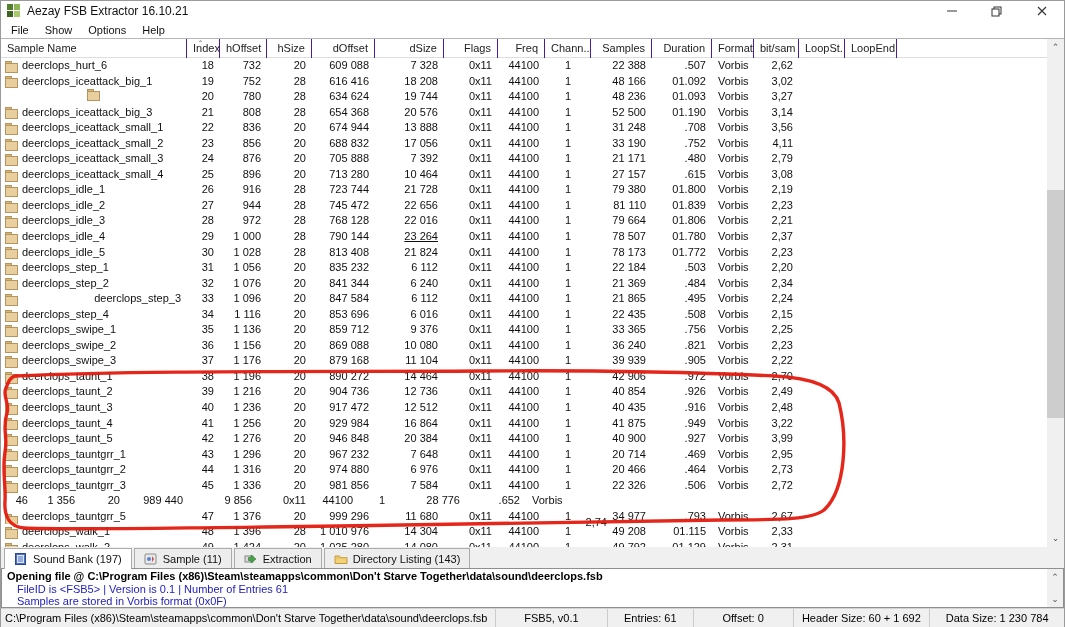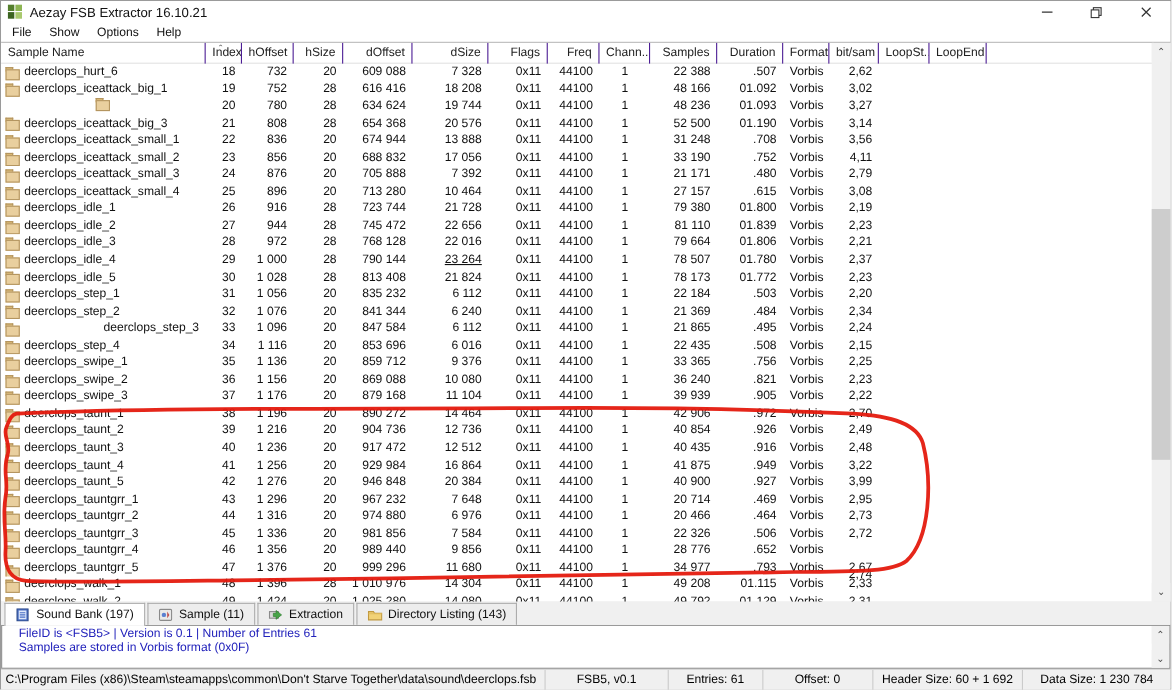--- a/index.html
+++ b/index.html
@@ -678,24 +678,20 @@
           <div class="cell right" style="width: 47px;">44100</div>
           <div class="cell center" style="width: 46px;">1</div>
           <div class="cell right" style="width: 61px;">22 326</div>
           <div class="cell right" style="width: 60px;">.506</div>
           <div class="cell left" style="width: 42px;">Vorbis</div>
           <div class="cell right" style="width: 45px;">2,72</div>
           <div class="cell left" style="width: 46px;"></div>
           <div class="cell left" style="width: 52px;"></div>
         </div>
         <div class="lv-row">
-          <div class="cell left name-cell" style="width: 186px;">
-            <span class="folder-glyph"></span>
-            <span>deerclops_tauntgrr_4</span>
-          </div>
           <div class="cell right" style="width: 33px;">46</div>
           <div class="cell right" style="width: 47px;">1 356</div>
           <div class="cell right" style="width: 45px;">20</div>
           <div class="cell right" style="width: 63px;">989 440</div>
           <div class="cell right" style="width: 69px;">9 856</div>
           <div class="cell right" style="width: 54px;">0x11</div>
           <div class="cell right" style="width: 47px;">44100</div>
           <div class="cell center" style="width: 46px;">1</div>
           <div class="cell right" style="width: 61px;">28 776</div>
           <div class="cell right" style="width: 60px;">.652</div>
@@ -806,20 +802,21 @@
         <span class="tab-icon"><svg width="14" height="12" viewBox="0 0 14 12">
             <path d="M1 3 L1 10.5 L13 10.5 L13 4.5 L6.5 4.5 L5.5 3 Z" fill="#f2d277" stroke="#c0983f"></path>
             <path d="M1 5 L13 5" stroke="#e0bb5d"></path>
           </svg></span>
         <span>Directory Listing (143)</span>
       </div>
     </div>
 
   <div class="logbox">
     <div class="log-lines" id="log-lines">
+        <div class="log-line bold">Opening file  @  C:\Program Files (x86)\Steam\steamapps\common\Don't Starve Together\data\sound\deerclops.fsb</div>
         <div class="log-line blue">FileID is &lt;FSB5&gt;  |  Version is 0.1  |  Number of Entries 61</div>
         <div class="log-line blue">Samples are stored in Vorbis format (0x0F)</div>
       </div>
     <div class="log-scroll">
       <div class="sb-arrow" style="top:0;">
           <span class="sb-chev">⌃</span>
         </div>
       <div class="sb-arrow" style="top:22px;">
           <span class="sb-chev">⌄</span>
         </div>

